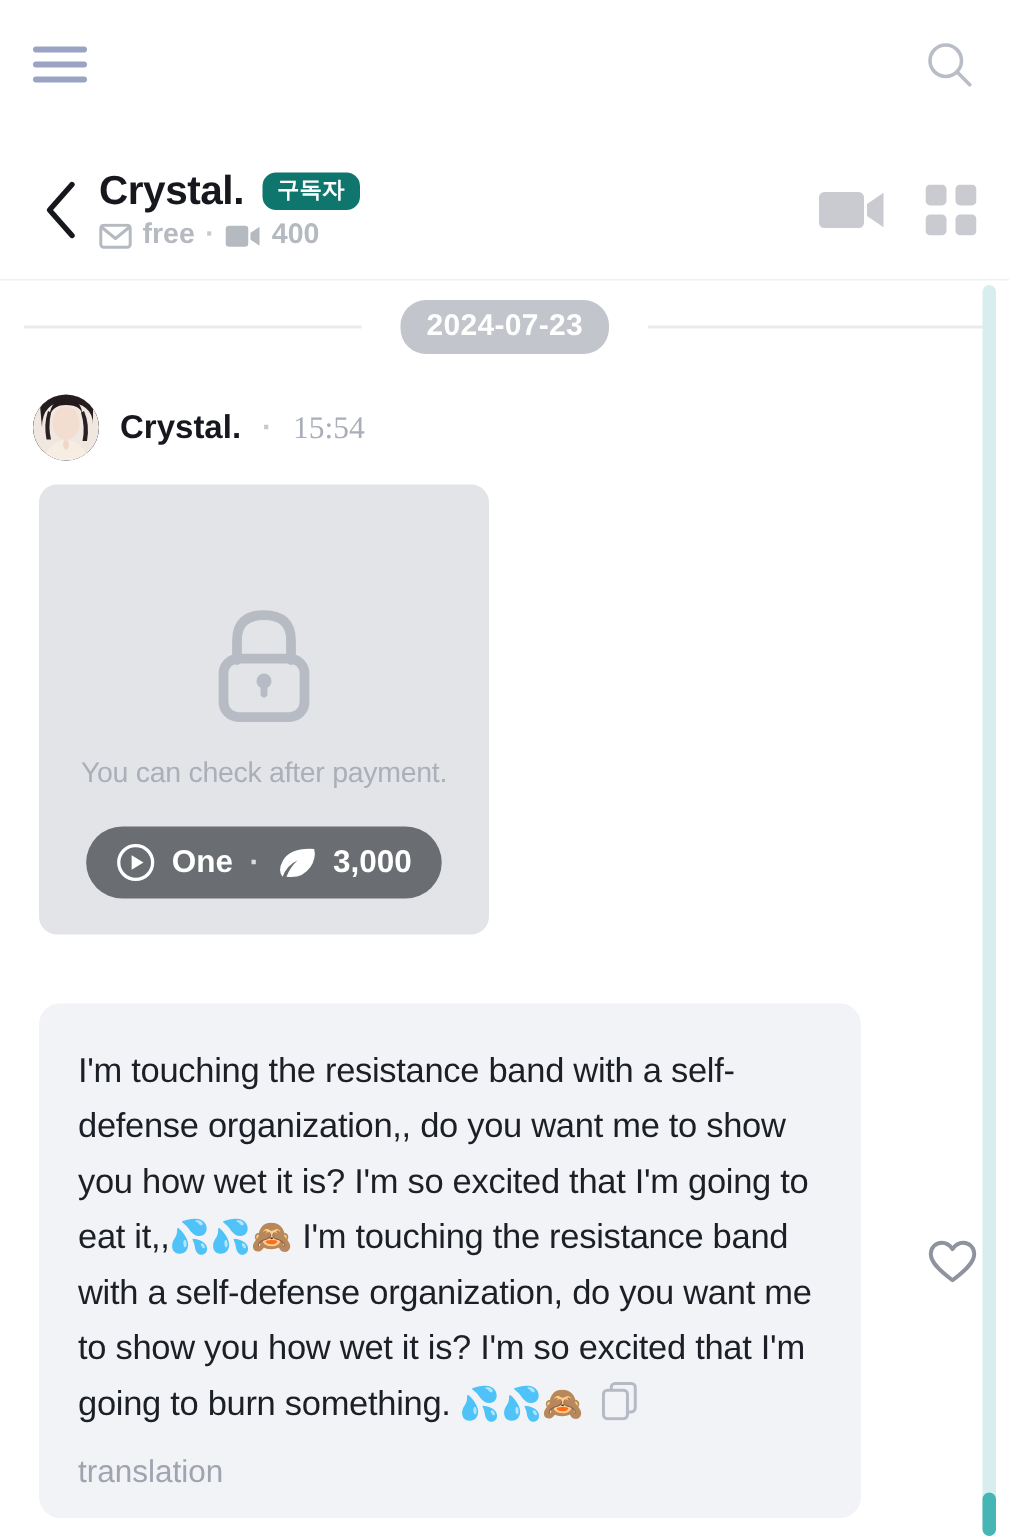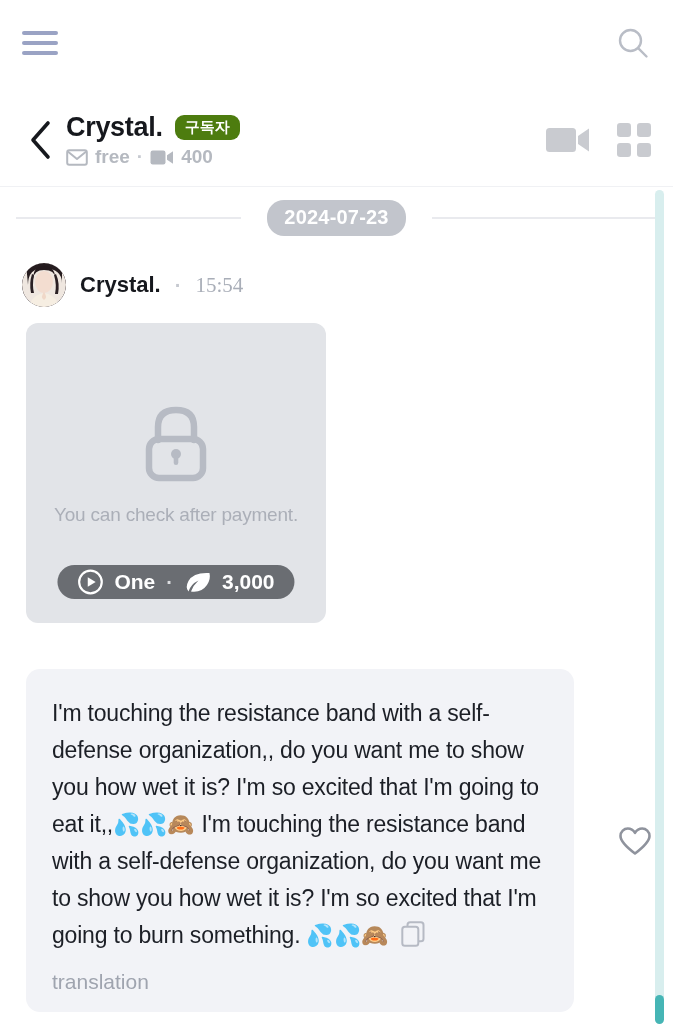--- a/index.html
+++ b/index.html
@@ -26,21 +26,21 @@
   
   .profile {
     position:absolute; top:96px; left:0; width:673px; height:88px;
     display:flex; align-items:center; padding:0 22px;
   }
   .back-btn { width:38px; height:46px; display:flex; align-items:center;
               justify-content:center; flex:0 0 auto; margin-right:6px; }
   .pinfo { flex:1 1 auto; display:flex; flex-direction:column; gap:3px; min-width:0; }
   .prow1 { display:flex; align-items:center; gap:12px; }
   .pname { font-size:27px; font-weight:bold; color:#16181d; letter-spacing:-0.3px; }
-  .badge { background:#4d7c0f; color:#fff; font-size:15px; font-weight:bold;
+  .badge { background:#0f766e; color:#fff; font-size:15px; font-weight:bold;
            border-radius:9px; padding:3px 10px 4px; line-height:1.15; }
   .prow2 { display:flex; align-items:center; gap:7px; color:#b5b9c0;
            font-size:19px; font-weight:bold; }
   .prow2 .sep { color:#c6c9d0; font-size:19px; }
   .hdr-actions { display:flex; align-items:center; gap:26px; flex:0 0 auto; }
 
   
   .chat {
     position:absolute; top:186px; left:0; width:673px; height:838px;
     border-top:1px solid #f0f1f4; background:#fff; overflow:hidden;
@@ -66,21 +66,21 @@
   
   .lockcard {
     margin:16px 0 0 26px; width:300px; height:300px; border-radius:12px;
     background:#e2e4e8; display:flex; flex-direction:column;
     align-items:center; justify-content:center; position:relative;
   }
   .lockcard .lock { margin-top:-18px; }
   .lockmsg { color:#abafb8; font-size:19px; margin-top:14px; letter-spacing:-0.2px; }
   .pricepill {
     position:absolute; bottom:24px; left:50%; transform:translateX(-50%);
-    background:#6a6d72; border-radius:24px; height:34px; padding:0 20px;
+    background:#6a6d72; border-radius:24px; height:48px; padding:0 20px;
     display:flex; align-items:center; gap:11px; white-space:nowrap;
   }
   .pricepill .ptxt { color:#fff; font-size:21px; font-weight:bold; }
   .pricepill .pdot { color:#dcdde0; font-size:20px; font-weight:bold; }
 
   
   .msgwrap { display:flex; align-items:center; margin-top:46px; padding-left:26px; }
   .bubble {
     background:#f2f3f7; border-radius:14px; padding:26px 24px 18px 26px;
     width:548px; position:relative;

